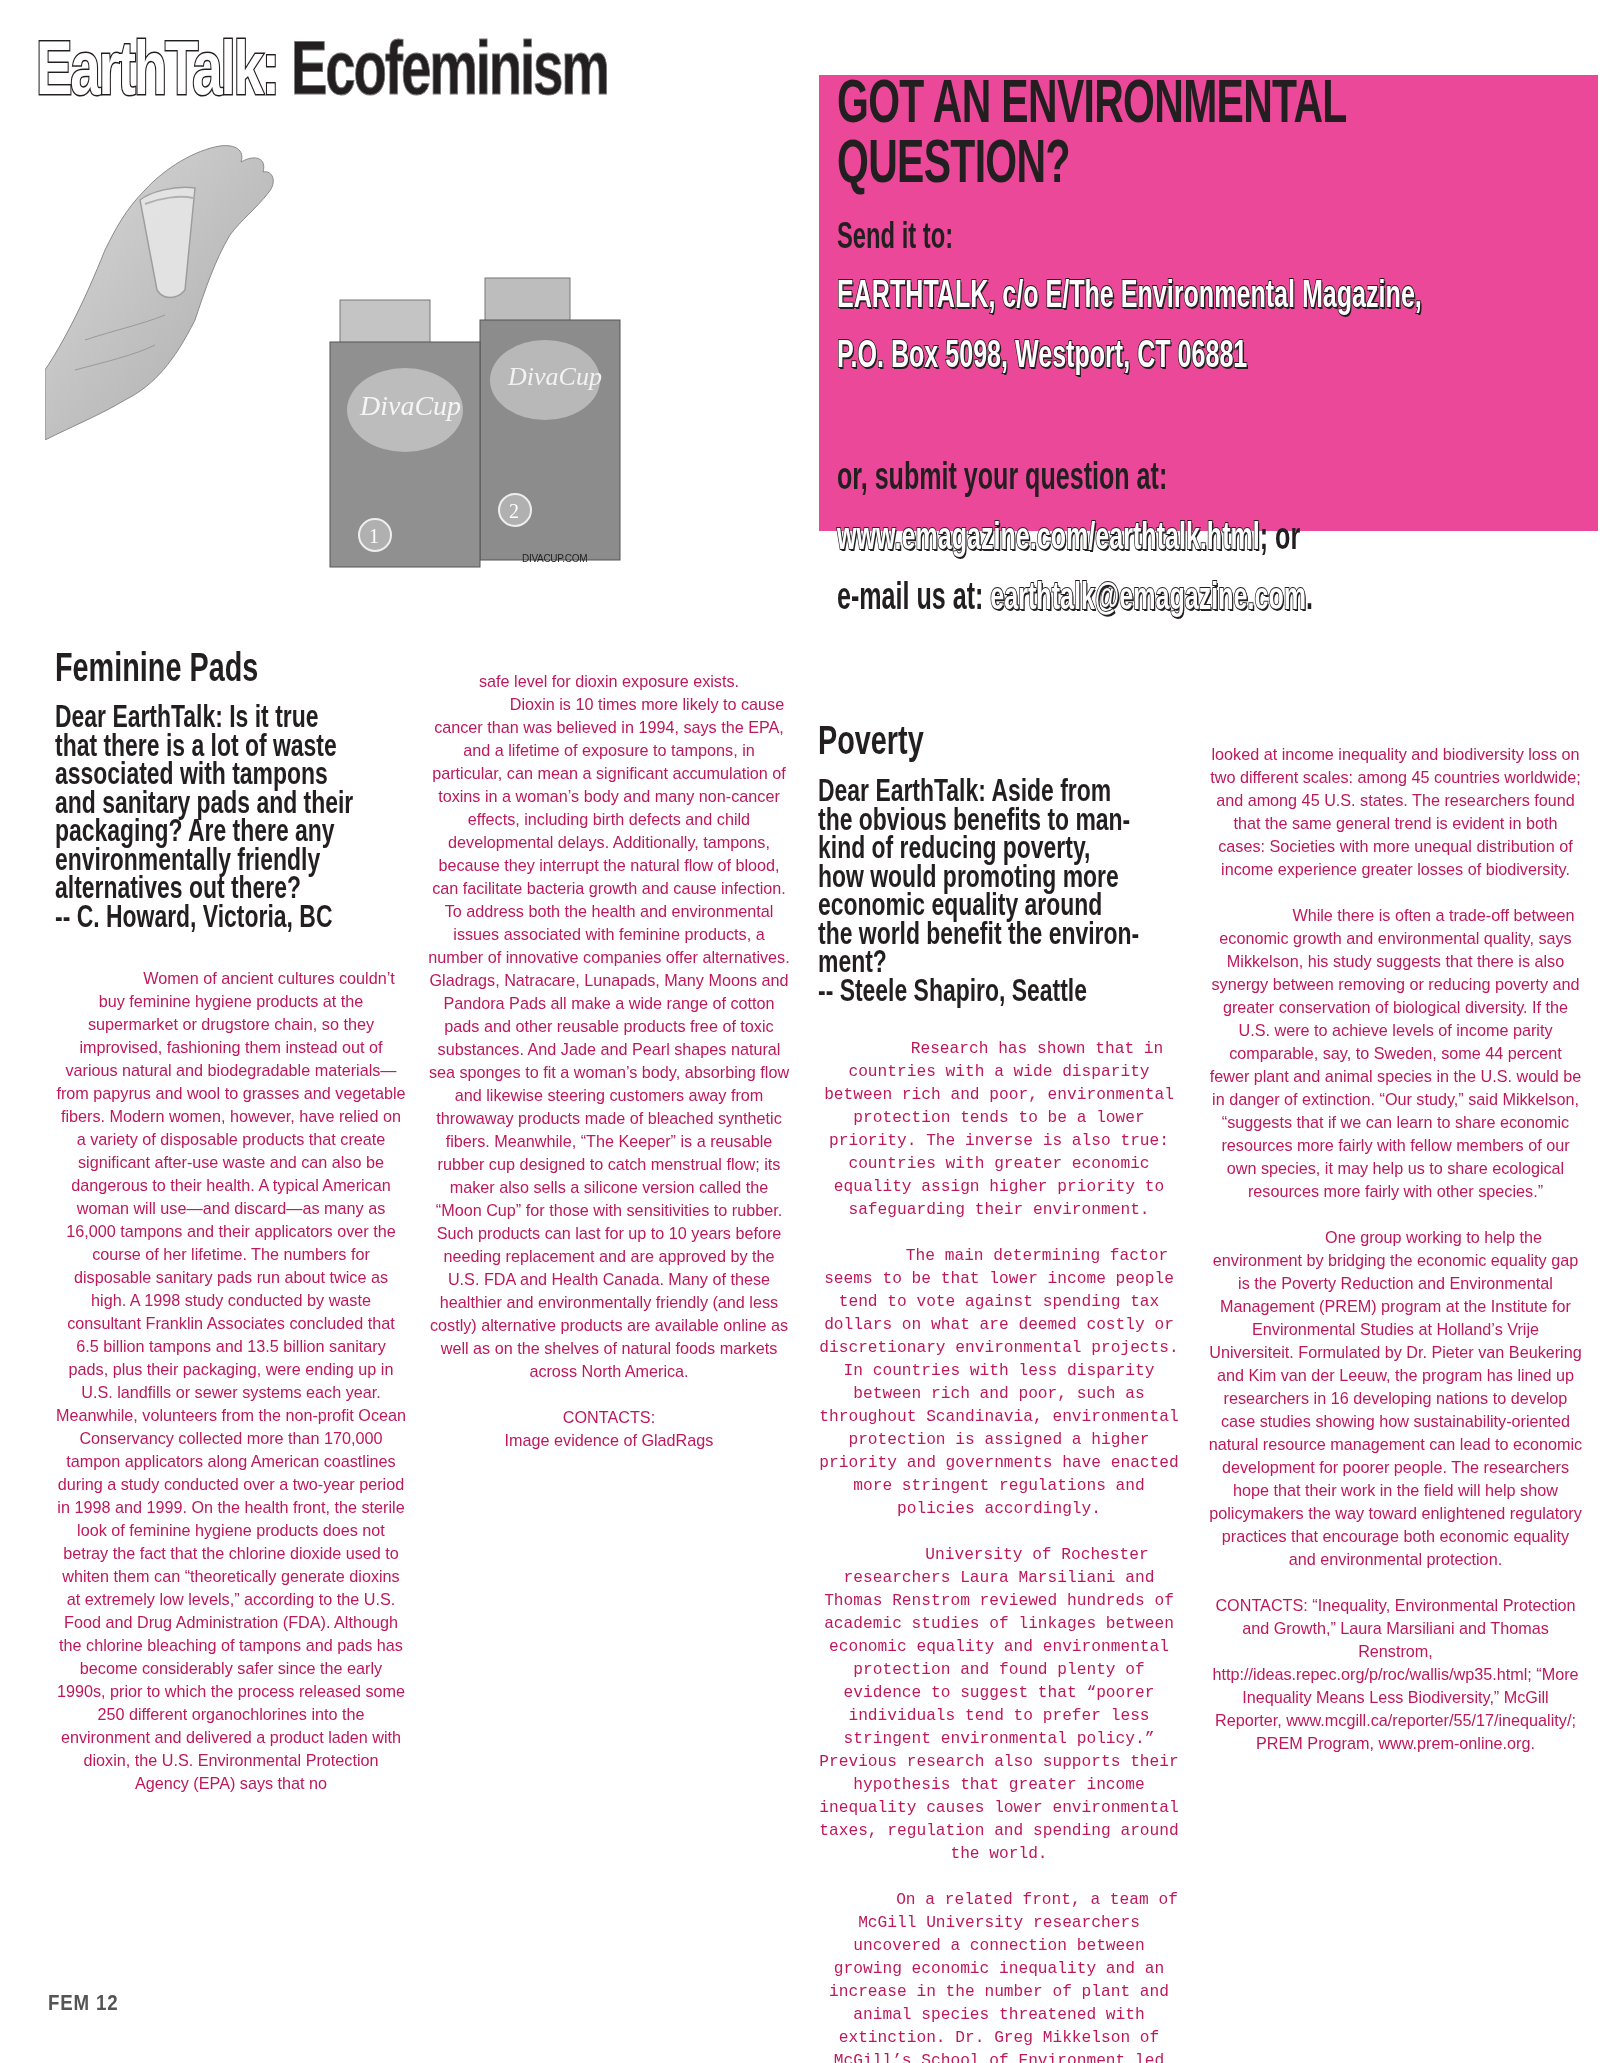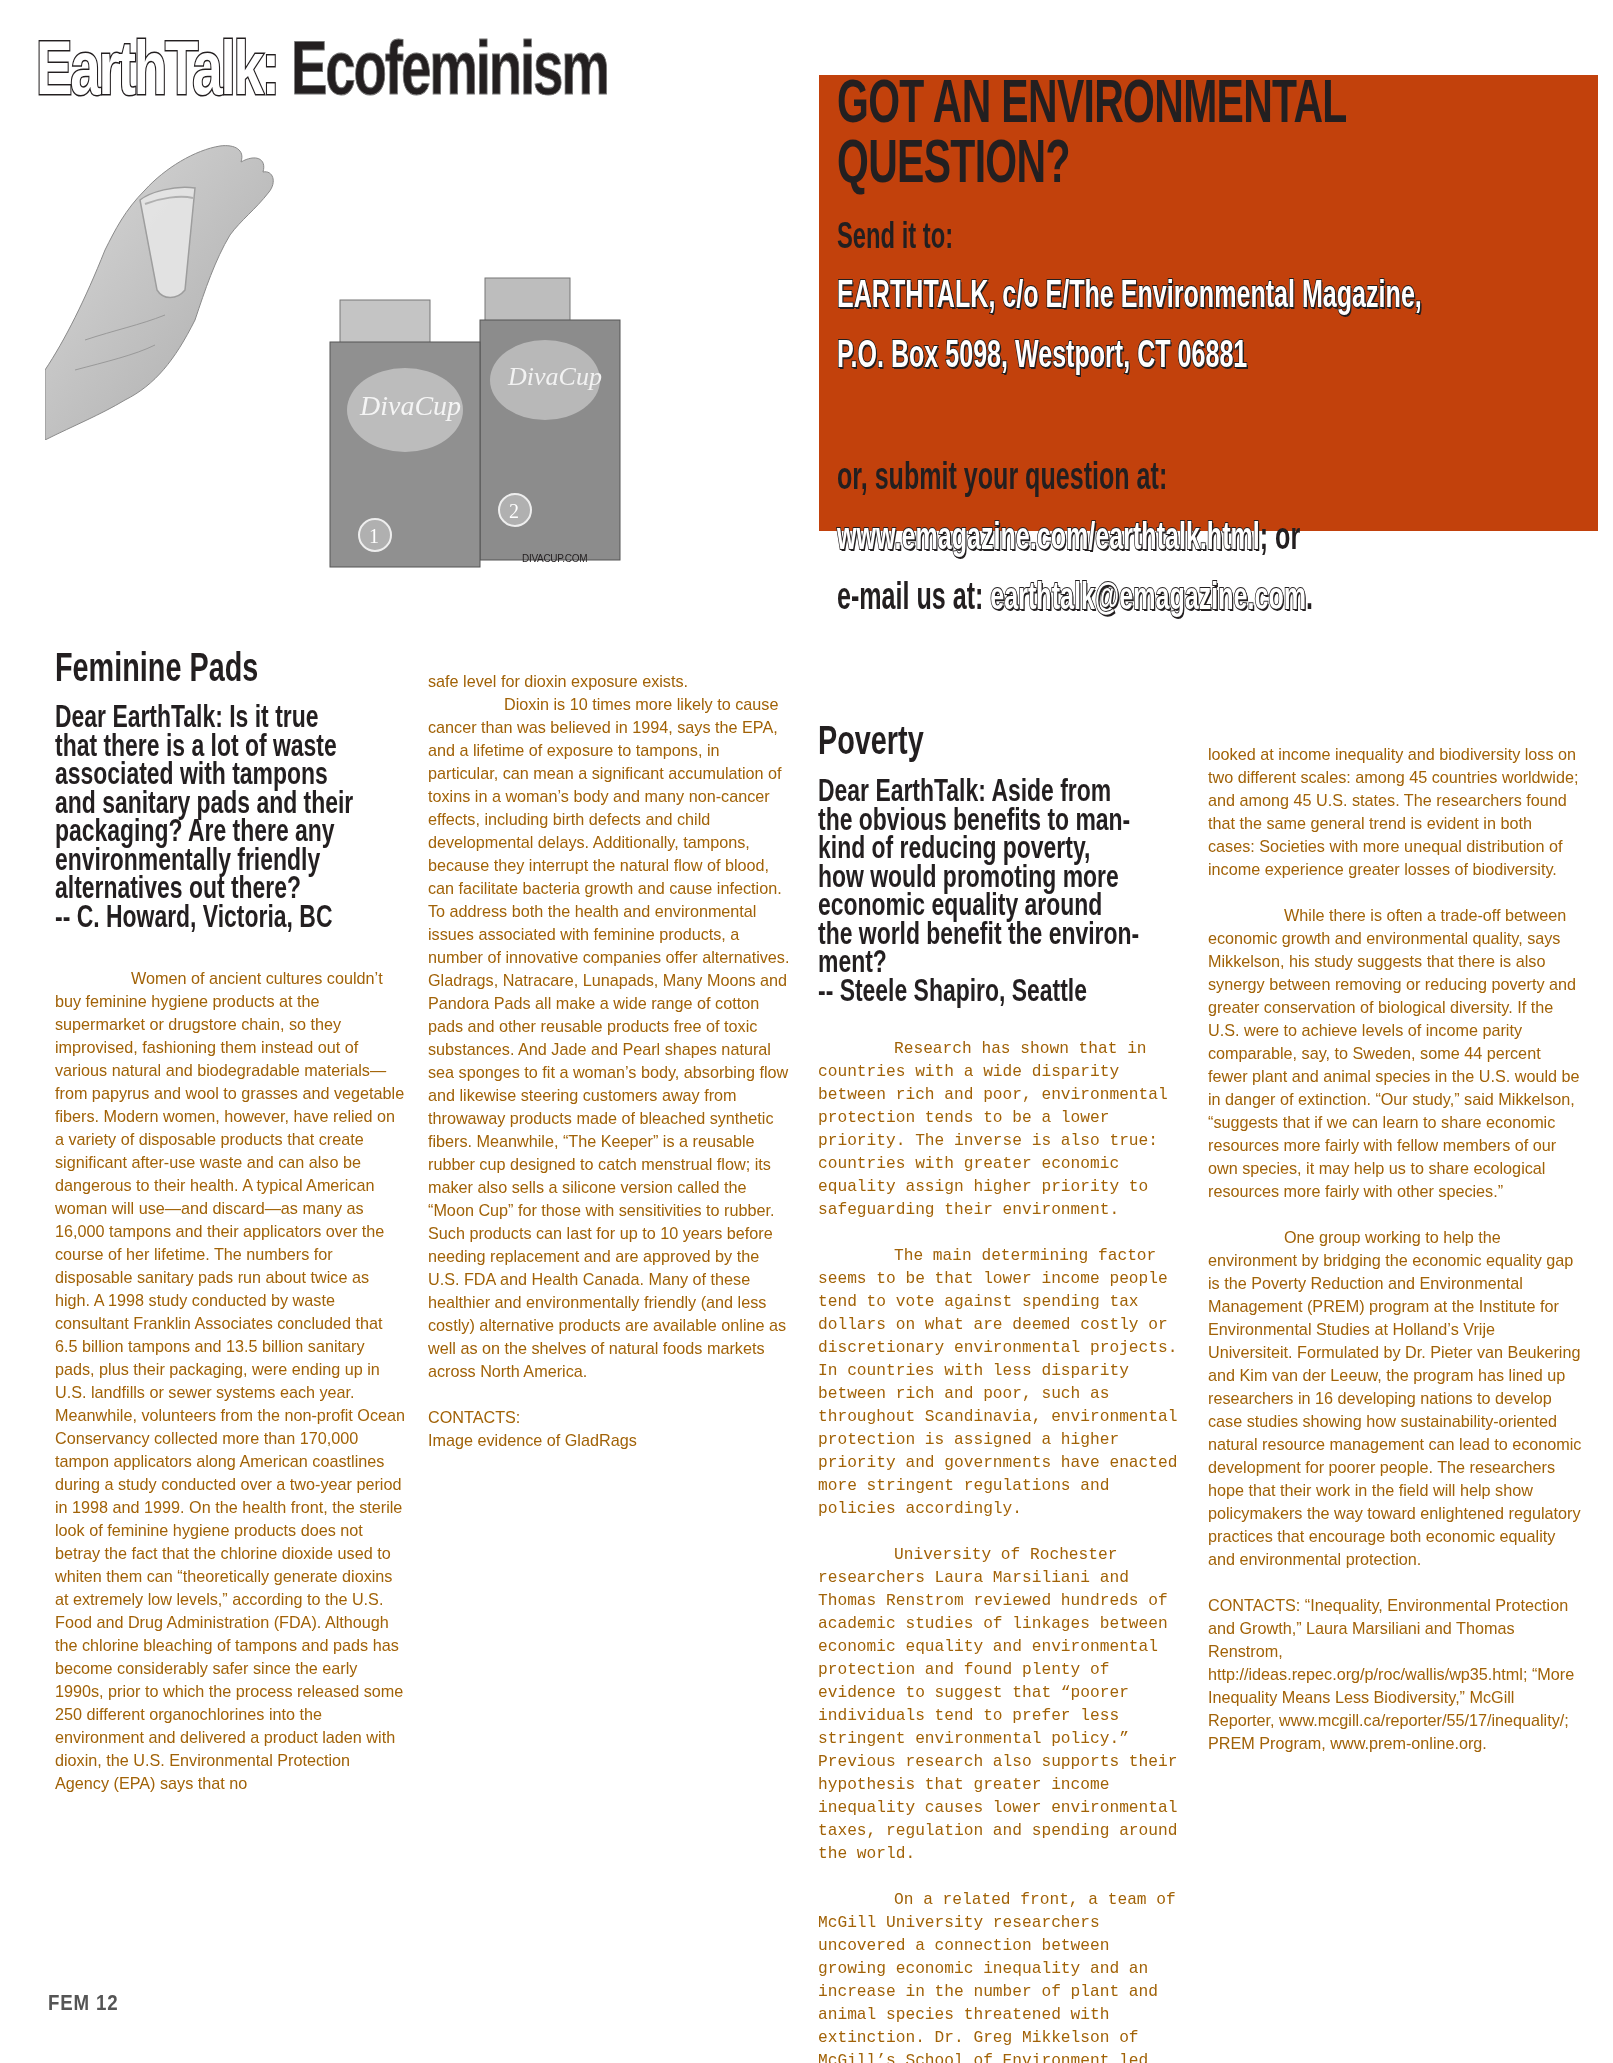--- a/index.html
+++ b/index.html
@@ -34,21 +34,21 @@
       left: 320px; top: 270px; width: 305px; height: 300px;
     }
     .img-credit {
       left: 522px; top: 553px; font-size: 10px; color: #231f20;
       letter-spacing: -0.3px;
     }
 
     
     .qbox {
       left: 819px; top: 75px; width: 779px; height: 456px;
-      background: #c2410c;
+      background: #ec4899;
     }
     .qbox .headline {
       position: absolute; left: 18px; top: -4px;
       font-weight: bold; font-size: 62px; line-height: 60px;
       color: #231f20; white-space: nowrap;
       transform: scaleX(0.66); transform-origin: left top;
       letter-spacing: -1px;
     }
     .qbox .line {
       position: absolute; left: 18px;
@@ -73,21 +73,22 @@
       font-weight: bold; font-size: 31px; line-height: 28.5px;
       color: #231f20;
       transform: scaleX(0.74); transform-origin: left top;
     }
     .question .qline { display: block; white-space: nowrap; }
 
     
     .col {
       position: absolute;
       font-size: 16.2px; line-height: 23px;
-      color: #a16207;
+      color: #be185d;
+      text-align: center;
     }
     .col p { margin: 0; }
     .col .indent { text-indent: 76px; }
     .col .gap { height: 23px; }
 
     .folio {
       left: 48px; top: 1990px; font-weight: bold; font-size: 22px;
       color: #555555; letter-spacing: 1px;
       transform: scaleX(0.85); transform-origin: left top;
     }

